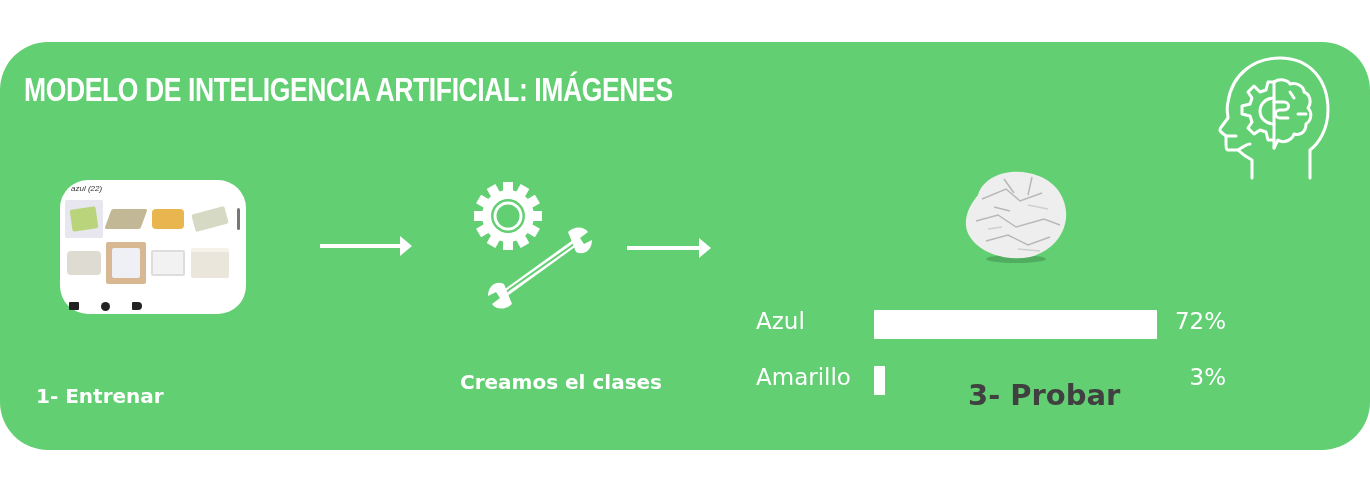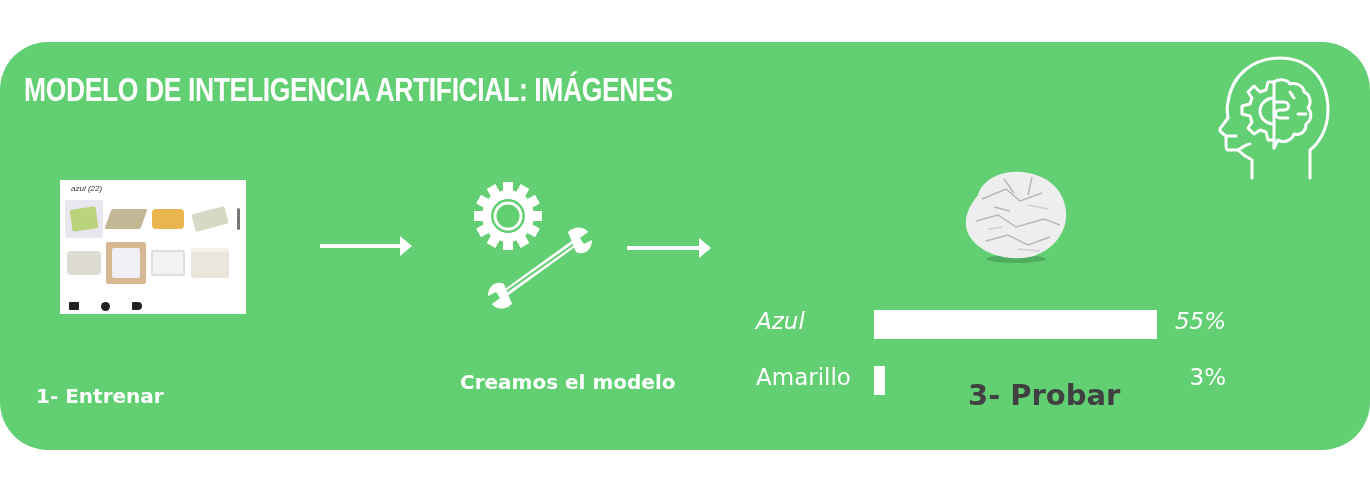--- a/index.html
+++ b/index.html
@@ -1,20 +1,20 @@
 <!DOCTYPE html>
 <html><head>
 <meta charset="utf-8">
 <style>
   html, body { margin:0; padding:0; background:#ffffff; }
   body { width:1370px; height:500px; position:relative; overflow:hidden; font-family:"DejaVu Sans", sans-serif; }
   .panel { position:absolute; left:0; top:42px; width:1370px; height:408px; background:#62cf73; border-radius:48px 48px 48px 48px; }
   .title { position:absolute; left:24px; top:70px; color:#fff; font-family:"Liberation Sans", sans-serif; font-weight:bold; font-size:34px; letter-spacing:-0.5px; transform:scaleX(0.78); transform-origin:left top; white-space:nowrap; }
   .head-icon { position:absolute; left:1218px; top:52px; width:114px; height:130px; }
-  .shot { position:absolute; left:60px; top:180px; width:186px; height:134px; background:#fff; }
+  .shot { position:absolute; left:60px; top:180px; width:186px; height:134px; background:#fff;border-radius:28px; }
   .shot .label { position:absolute; left:11px; top:4px; font-size:8px; font-style:italic; color:#333; font-family:"Liberation Sans", sans-serif; }
   .thumbs { position:absolute; left:4px; top:18px; width:168px; display:grid; grid-template-columns:repeat(4, 42px); grid-template-rows:repeat(2, 44px); gap:0; }
   .thumb { width:40px; height:42px; display:flex; align-items:center; justify-content:center; }
   .thumb div { border-radius:2px; }
   .scroll { position:absolute; right:6px; top:22px; width:3px; height:80px; }
   .scroll .thumbbar { width:3px; height:22px; background:#777; border-radius:2px; margin-top:6px; }
   .shot-tools { position:absolute; left:9px; bottom:3px; width:90px; display:flex; gap:22px; }
   .tool { width:10px; height:8px; background:#222; border-radius:1px; }
   .arrow { position:absolute; height:4px; background:#fff; }
   .arrow::after { content:""; position:absolute; right:-4px; top:-8px; border-left:12px solid #fff; border-top:10px solid transparent; border-bottom:10px solid transparent; }
@@ -119,34 +119,34 @@
   </g>
   <g stroke="#fff" stroke-width="7" stroke-linecap="round">
     <line x1="34" y1="114" x2="106" y2="62"></line>
   </g>
   <line x1="36" y1="112" x2="104" y2="64" stroke="#62cf73" stroke-width="2"></line>
   <path d="M98 52 C104 46 114 46 118 52 L110 58 L114 64 L122 60 C122 70 114 76 106 72 Z" fill="#fff"></path>
   <path d="M42 124 C36 130 26 130 22 124 L30 118 L26 112 L18 116 C18 106 26 100 34 104 Z" fill="#fff"></path>
 </svg>
 
 <div class="step-text" style="left:460px;top:366px;">
-  <div>Creamos el modelo</div>
+  <div>Creamos el clases</div>
 </div>
 
 <svg class="paper" viewBox="0 0 112 100">
   <ellipse cx="58" cy="94" rx="30" ry="4" fill="#3e8a4a" opacity="0.5"></ellipse>
   <path d="M20 30 C26 10 52 4 70 8 C92 12 106 26 108 46 C110 66 96 86 72 92 C50 96 24 90 12 72 C4 60 8 44 20 30 Z" fill="#eeeeee"></path>
   <path d="M24 34 L48 24 L62 36 L84 28 M18 56 L40 50 L58 62 L86 54 L102 60 M28 76 L50 70 L70 80 L92 72 M46 14 L56 28 M74 12 L70 30 M36 42 L52 46" stroke="#b8b8b8" stroke-width="1.5" fill="none"></path>
   <path d="M70 40 L90 44 M30 64 L44 62 M60 84 L82 86" stroke="#cfcfcf" stroke-width="1.5" fill="none"></path>
 </svg>
 
-<div class="bar-row" style="top:308px;font-style:italic;">
+<div class="bar-row" style="top:308px;">
   <span class="bar-label">Azul</span>
   <div class="bar-fill" style="width:283px;"></div>
-  <span class="bar-val">55%</span>
+  <span class="bar-val">72%</span>
 </div>
 
 <div class="bar-row" style="top:356px;margin-top:8px;">
   <span class="bar-label">Amarillo</span>
   <div class="bar-fill" style="width:11px;"></div>
   <span class="bar-val">3%</span>
 </div>
 
 <div class="probar">3- Probar</div>
 

